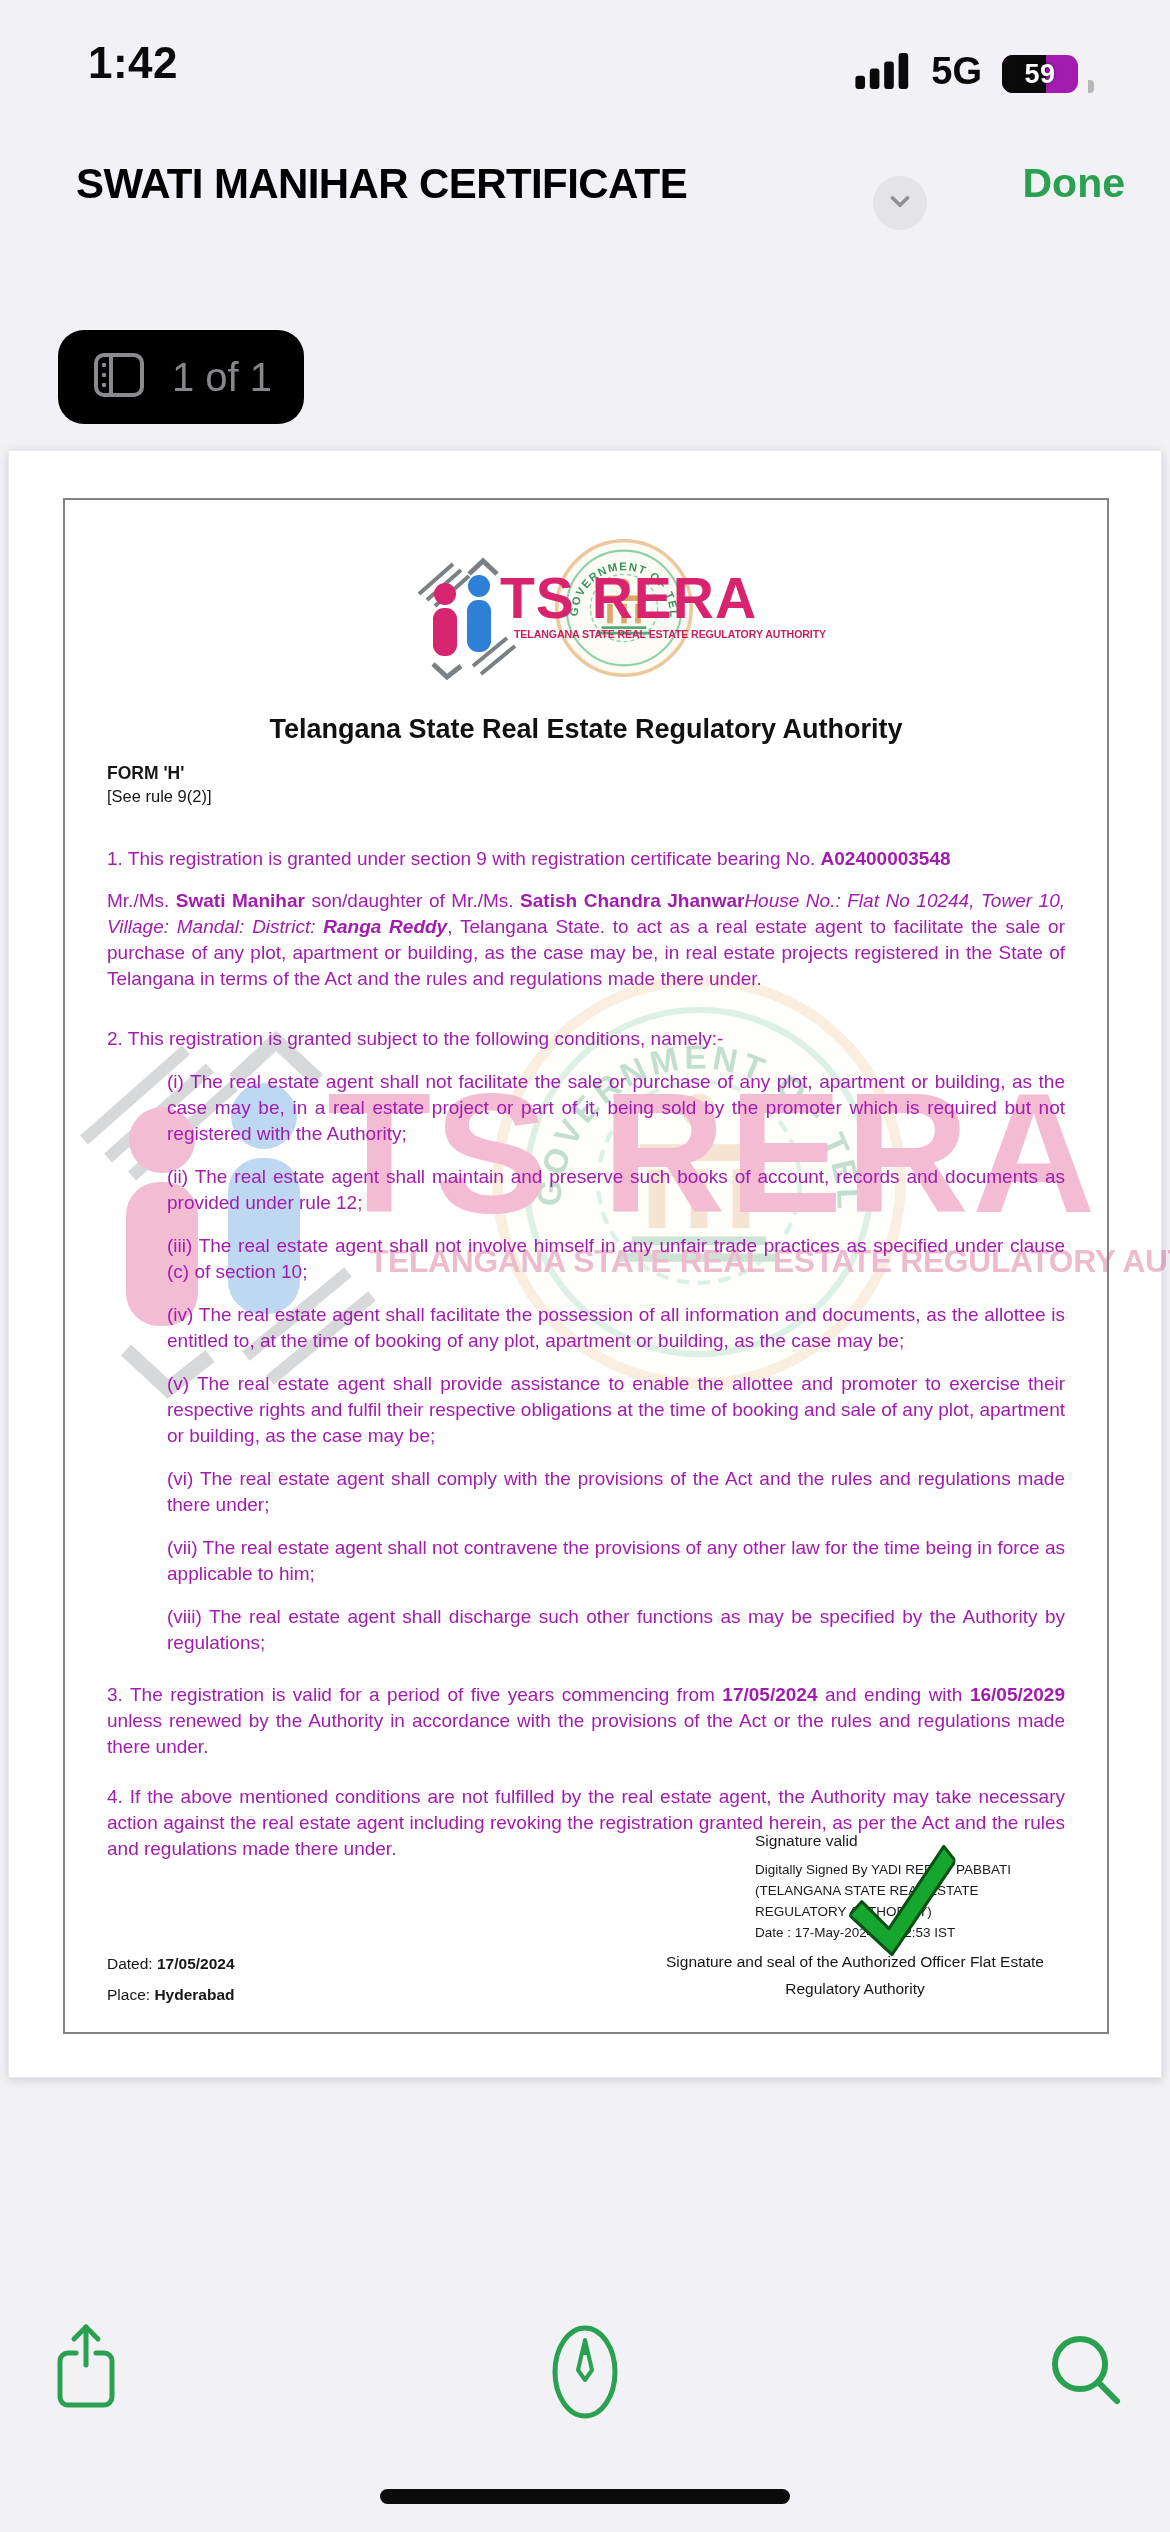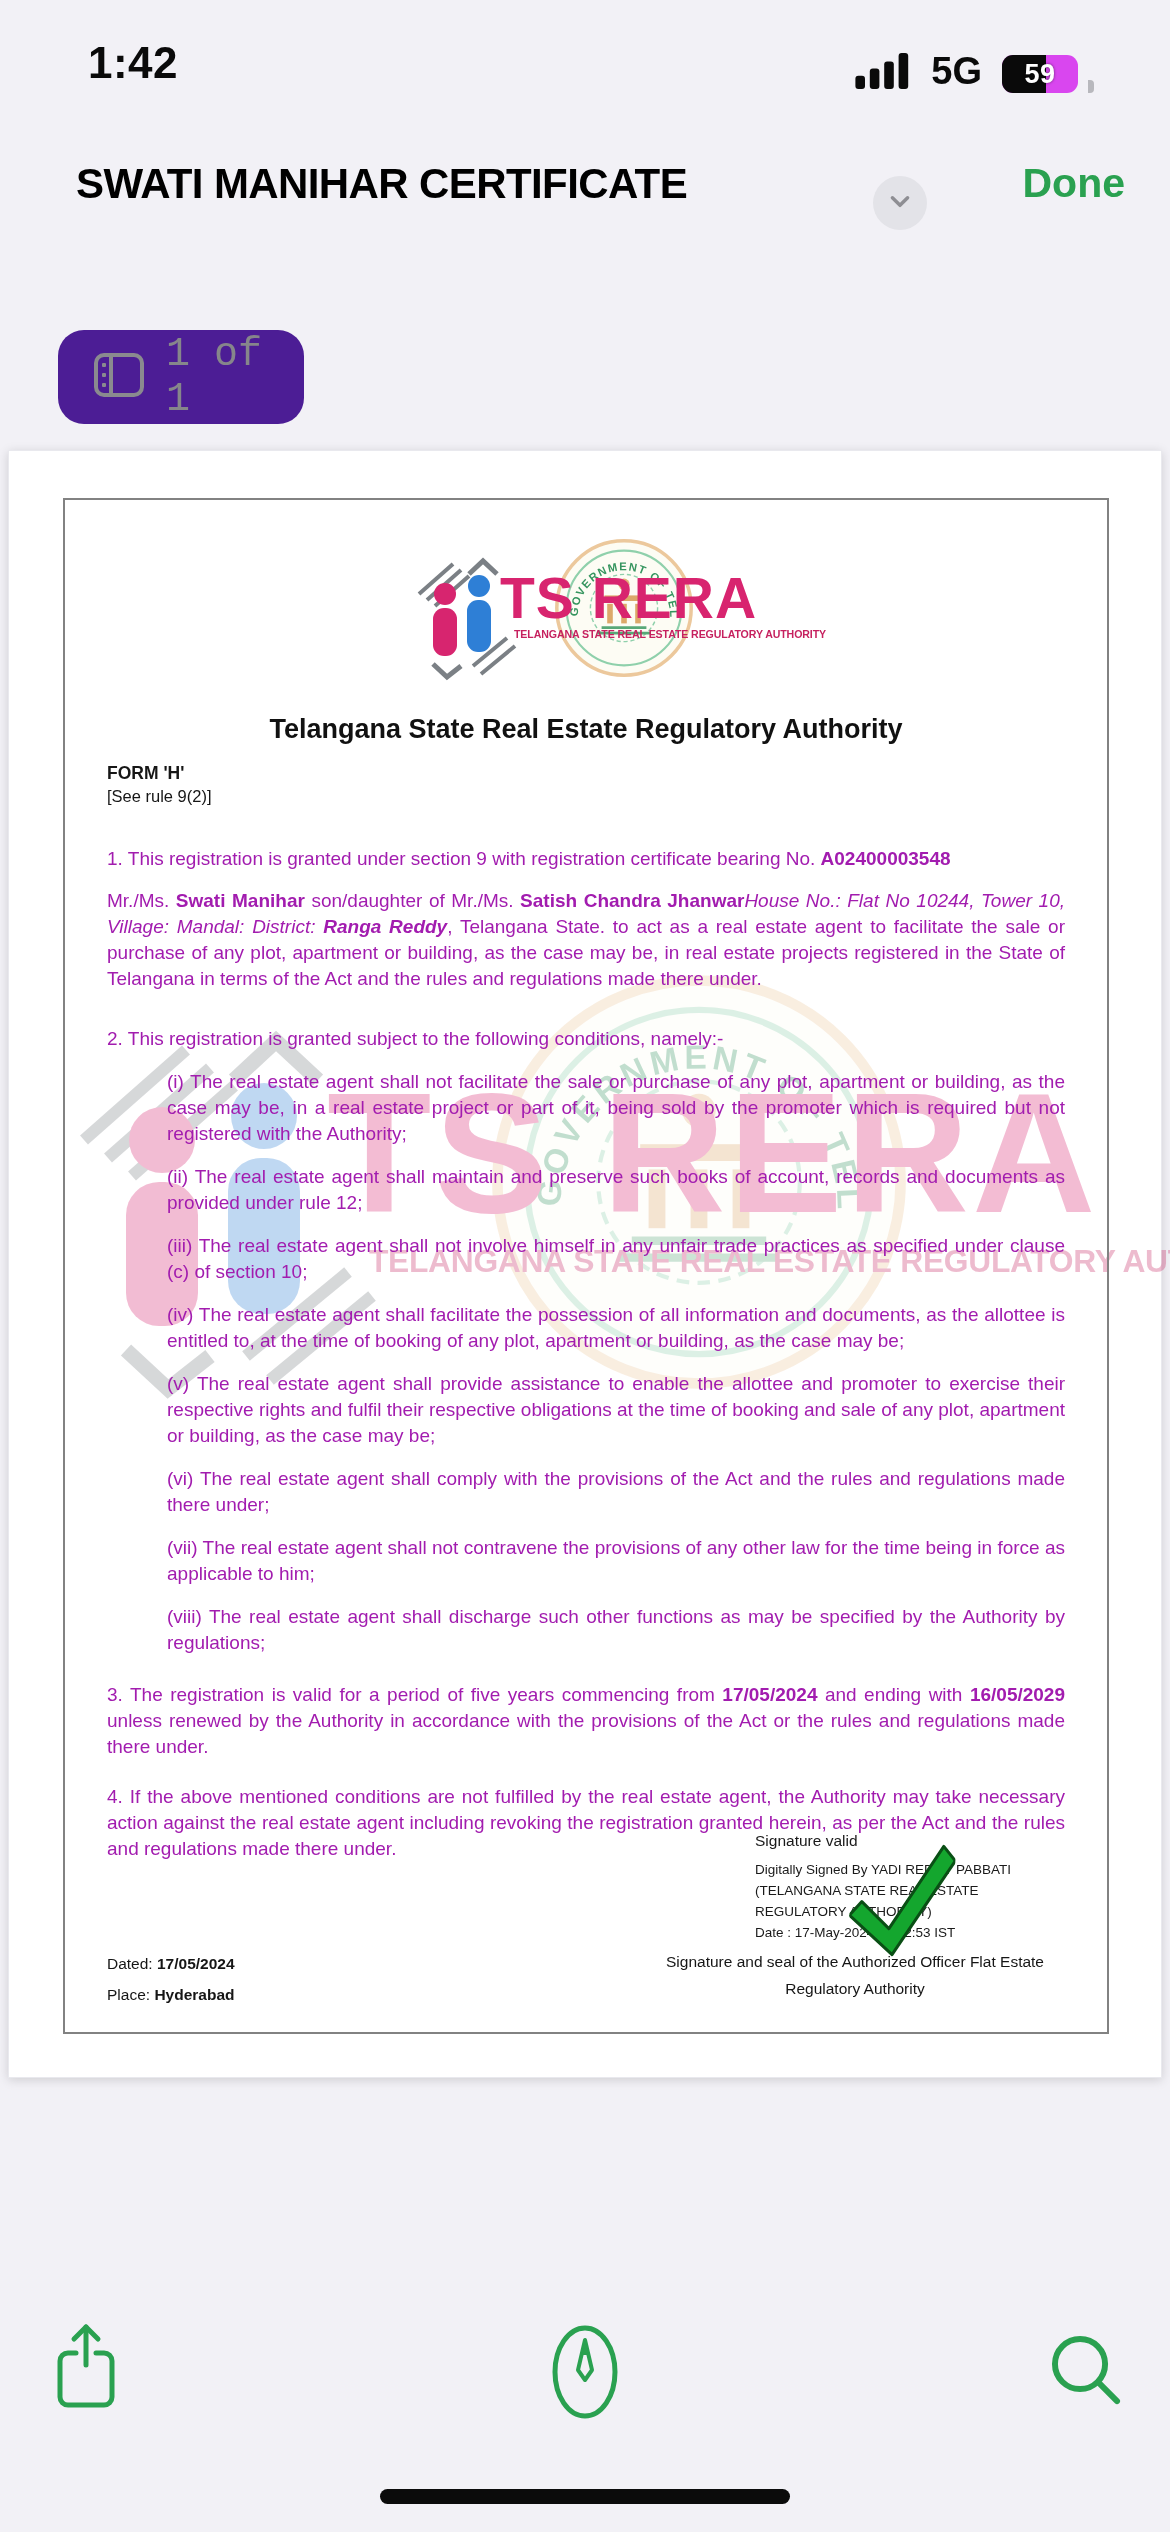--- a/index.html
+++ b/index.html
@@ -9,35 +9,35 @@
     background:#f2f1f6;
     font-family:"Liberation Sans","DejaVu Sans",sans-serif;
     color:#161616;
     -webkit-font-smoothing:antialiased;
   }
 
   
   .status-time { position:absolute; left:88px; top:38px; font-size:44px; font-weight:700; letter-spacing:.5px; color:#0a0a0a; }
   .status-right { position:absolute; right:76px; top:50px; display:flex; align-items:flex-end; gap:20px; }
   .net-label { font-size:38px; font-weight:600; color:#0a0a0a; }
-  .battery { position:relative; width:76px; height:38px; border-radius:11px; overflow:hidden; background:#d946ef; }
+  .battery { position:relative; width:76px; height:38px; border-radius:11px; overflow:hidden; background:#a21caf; }
   .battery .fill { position:absolute; left:0; top:0; bottom:0; width:58%; background:#0a0a0a; }
   .battery .pct { position:absolute; inset:0; display:flex; align-items:center; justify-content:center;
                   font-size:27px; font-weight:700; color:#fff; text-shadow:0 0 3px rgba(0,0,0,.55); letter-spacing:.5px; }
   .battery-nub { width:6px; height:13px; background:#b8b8bd; border-radius:0 4px 4px 0; margin-left:-10px; }
 
   
   .nav-title { position:absolute; left:76px; top:160px; font-size:42px; font-weight:700; letter-spacing:-.6px; color:#000; }
   .title-chevron-btn { position:absolute; left:873px; top:176px; width:54px; height:54px; border-radius:50%;
                        background:#e3e3e8; display:flex; align-items:center; justify-content:center; }
   .done-btn { position:absolute; right:45px; top:160px; font-size:41px; font-weight:700; color:#2aa150; }
 
   
   .page-pill { position:absolute; left:58px; top:330px; width:246px; height:94px; border-radius:26px;
-               background:#4c1d95; display:flex; align-items:center; padding-left:36px; gap:22px;font-family:Liberation Mono, monospace; }
+               background:#000000; display:flex; align-items:center; padding-left:36px; gap:28px; }
   .page-pill .label { font-size:40px; color:#86868b; font-weight:500; }
 
   
   .document { position:absolute; left:8px; top:450px; width:1154px; height:1628px; background:#ffffff;
               box-shadow:0 2px 10px rgba(0,0,0,.15); border:1px solid #e9e9ee; }
   .watermark { position:absolute; left:50%; top:515px; transform:translateX(-50%) scale(3.0);
                transform-origin:top center; opacity:.3; pointer-events:none; z-index:0; }
   .cert-border { position:absolute; left:54px; top:47px; width:1046px; height:1536px;
                  border:2px solid #828282; padding:0 42px; z-index:1; }
 

